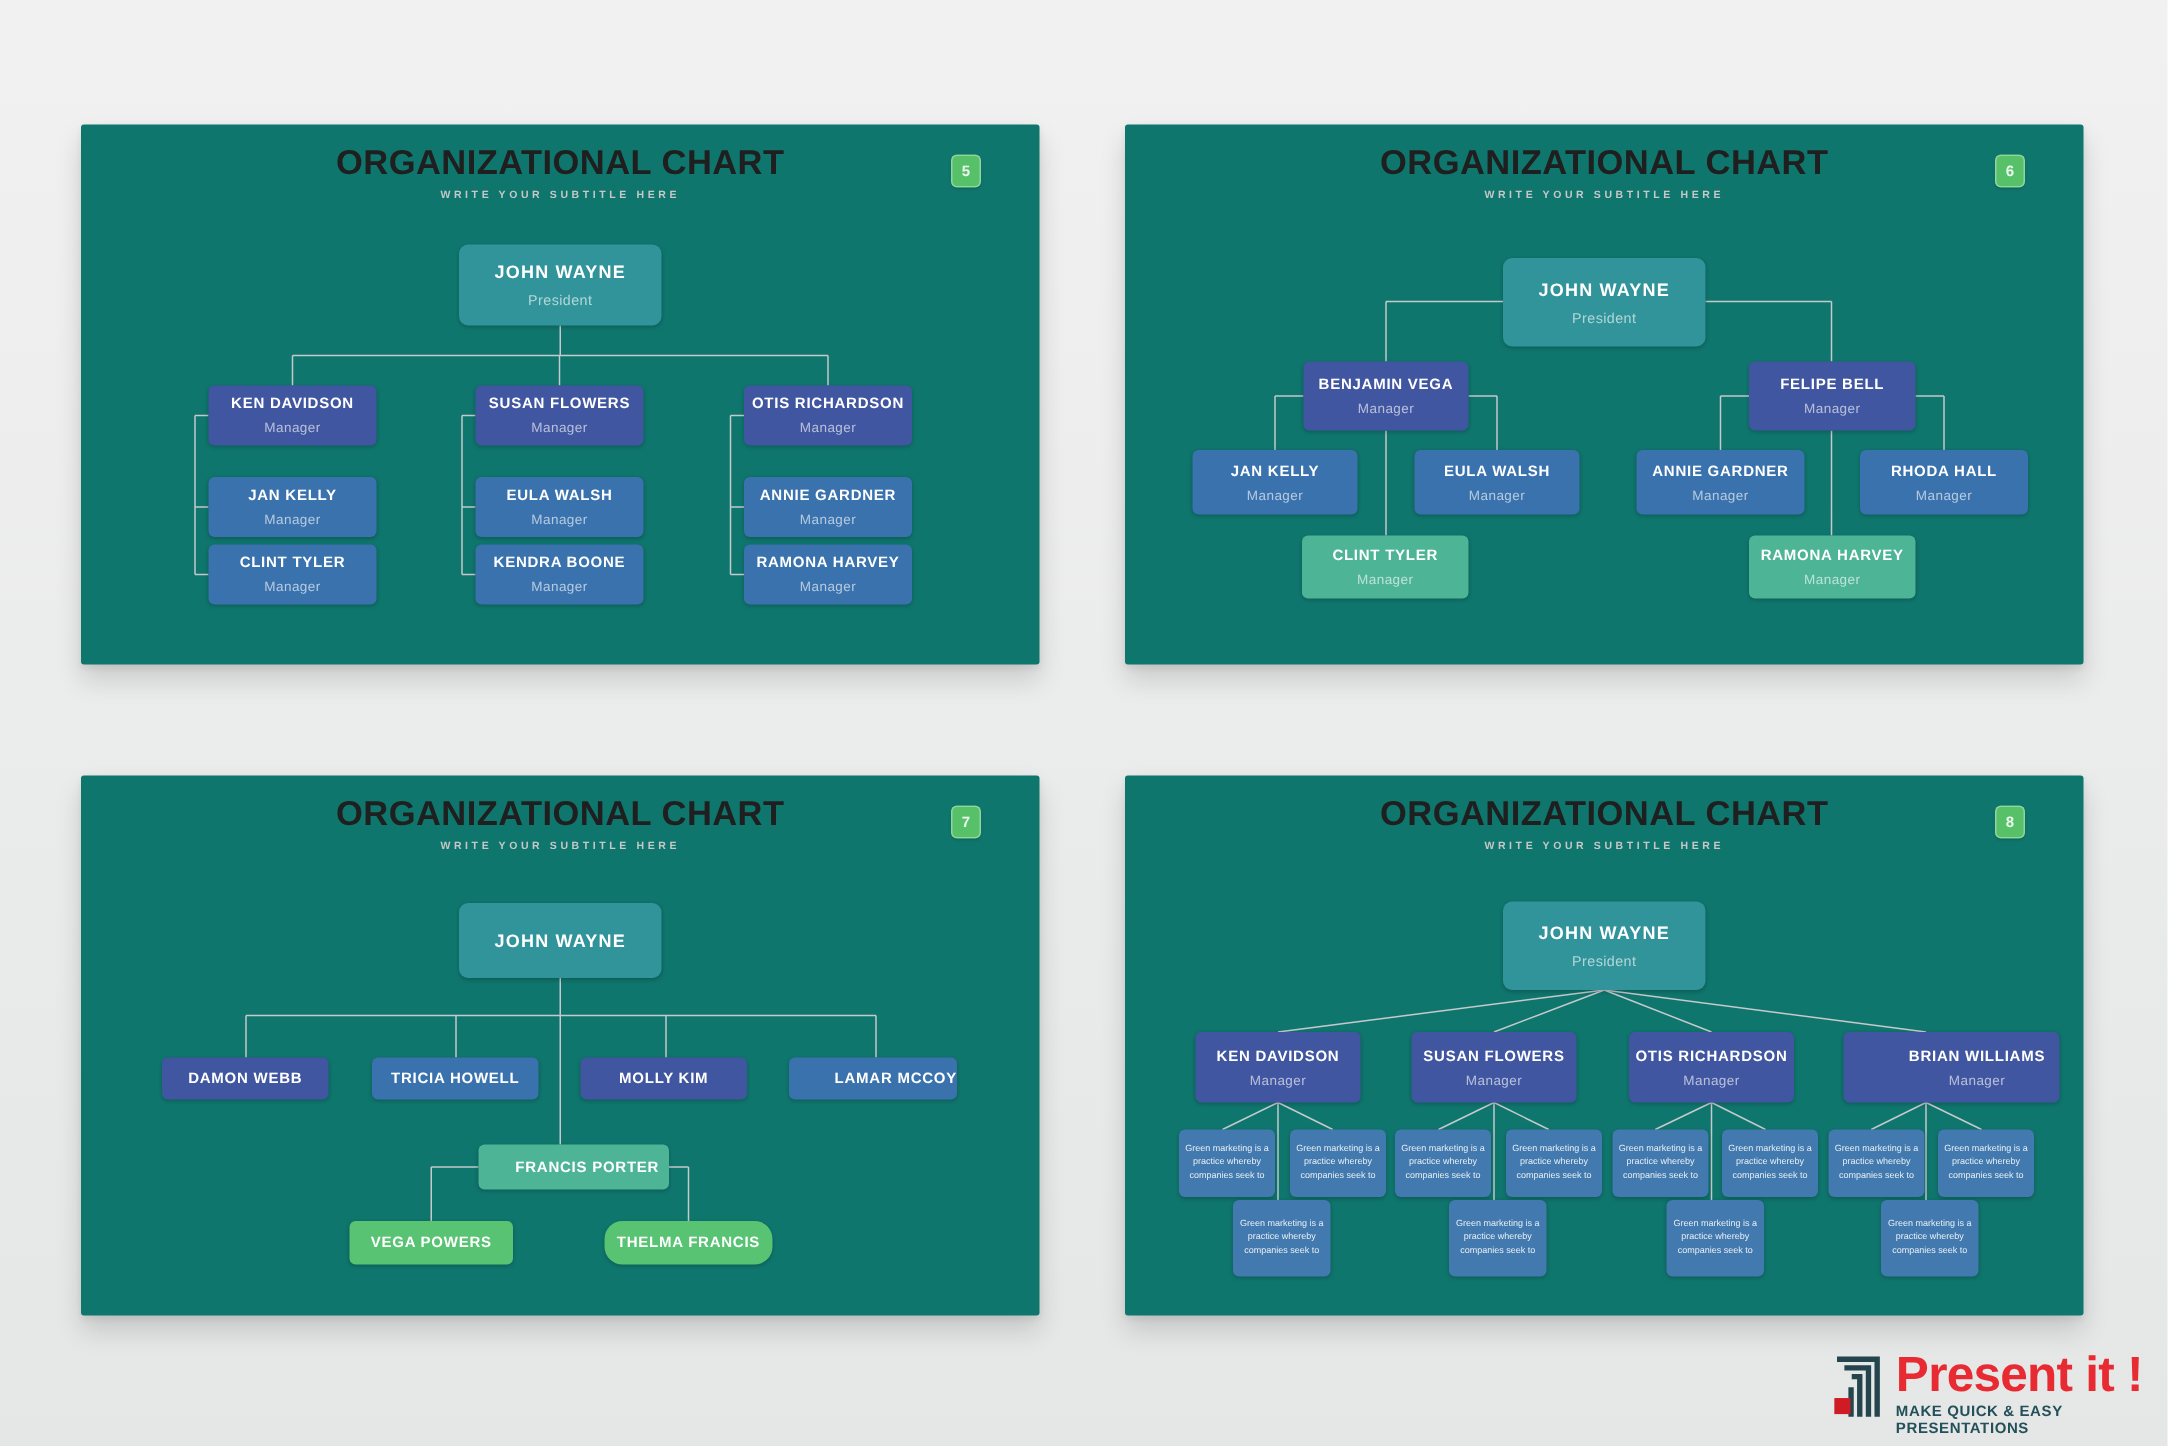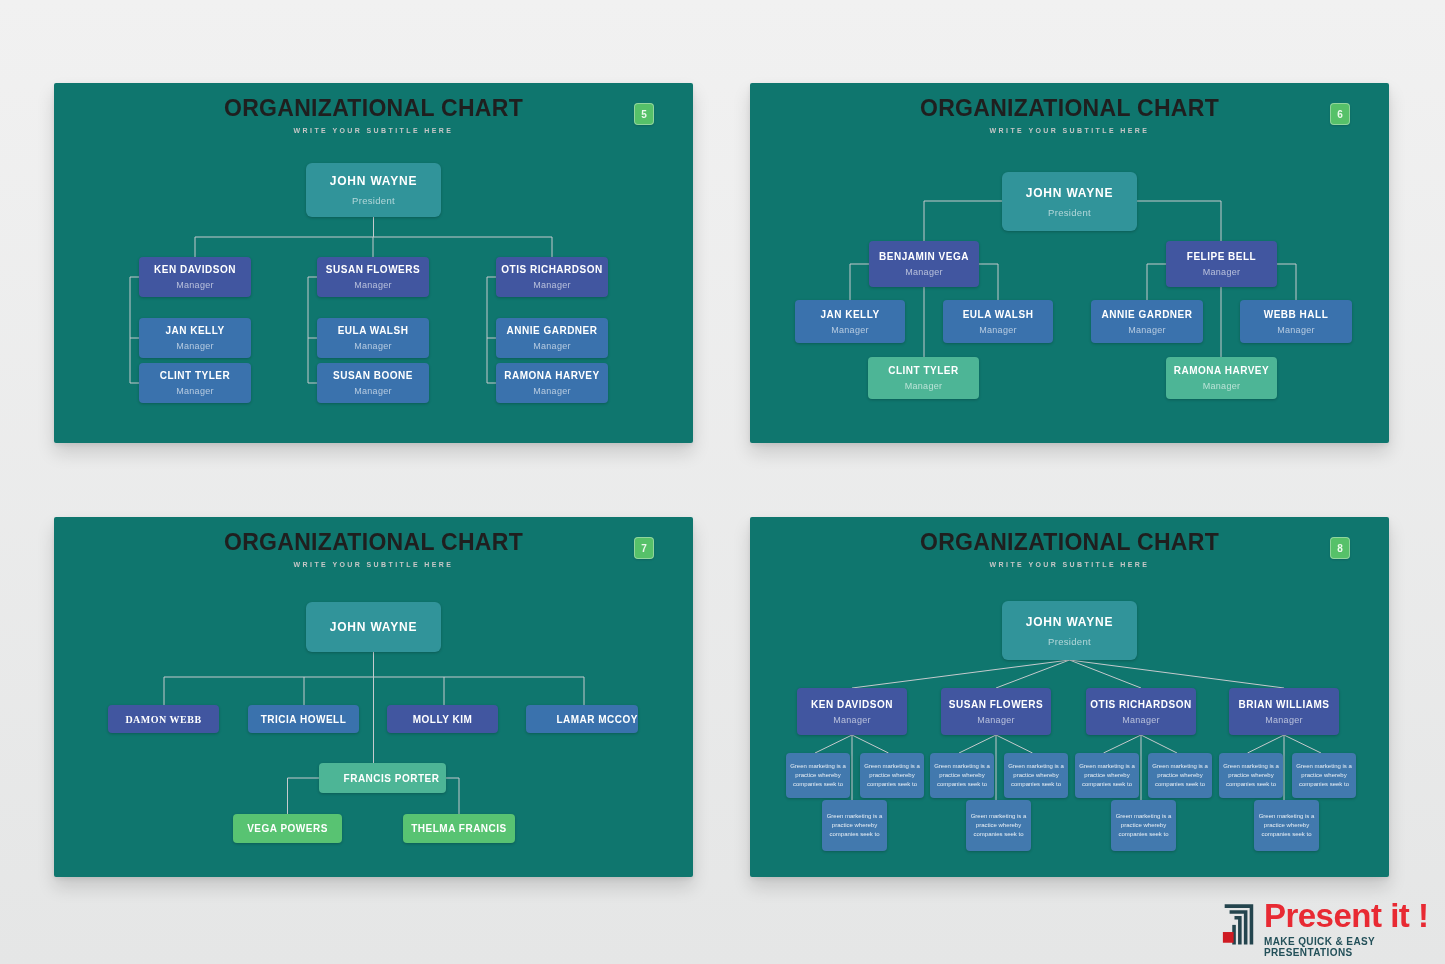--- a/index.html
+++ b/index.html
@@ -95,21 +95,21 @@
       </div>
       <div class="node v-manager" style="left: 85px; top: 280px; width: 112px; height: 40px; background: rgb(58, 114, 173);">
         <div class="node-label">CLINT TYLER</div>
         <div class="node-role">Manager</div>
       </div>
       <div class="node v-manager" style="left: 263px; top: 235px; width: 112px; height: 40px; background: rgb(58, 114, 173);">
         <div class="node-label">EULA WALSH</div>
         <div class="node-role">Manager</div>
       </div>
       <div class="node v-manager" style="left: 263px; top: 280px; width: 112px; height: 40px; background: rgb(58, 114, 173);">
-        <div class="node-label">SUSAN BOONE</div>
+        <div class="node-label">KENDRA BOONE</div>
         <div class="node-role">Manager</div>
       </div>
       <div class="node v-manager" style="left: 442px; top: 235px; width: 112px; height: 40px; background: rgb(58, 114, 173);">
         <div class="node-label">ANNIE GARDNER</div>
         <div class="node-role">Manager</div>
       </div>
       <div class="node v-manager" style="left: 442px; top: 280px; width: 112px; height: 40px; background: rgb(58, 114, 173);">
         <div class="node-label">RAMONA HARVEY</div>
         <div class="node-role">Manager</div>
       </div>
@@ -152,21 +152,21 @@
       </div>
       <div class="node v-manager" style="left: 193px; top: 217px; width: 110px; height: 43px; background: rgb(58, 114, 173);">
         <div class="node-label">EULA WALSH</div>
         <div class="node-role">Manager</div>
       </div>
       <div class="node v-manager" style="left: 341px; top: 217px; width: 112px; height: 43px; background: rgb(58, 114, 173);">
         <div class="node-label">ANNIE GARDNER</div>
         <div class="node-role">Manager</div>
       </div>
       <div class="node v-manager" style="left: 490px; top: 217px; width: 112px; height: 43px; background: rgb(58, 114, 173);">
-        <div class="node-label">WEBB HALL</div>
+        <div class="node-label">RHODA HALL</div>
         <div class="node-role">Manager</div>
       </div>
       <div class="node v-manager" style="left: 118px; top: 274px; width: 111px; height: 42px; background: rgb(77, 181, 150);">
         <div class="node-label">CLINT TYLER</div>
         <div class="node-role">Manager</div>
       </div>
       <div class="node v-manager" style="left: 416px; top: 274px; width: 111px; height: 42px; background: rgb(77, 181, 150);">
         <div class="node-label">RAMONA HARVEY</div>
         <div class="node-role">Manager</div>
       </div>
@@ -183,39 +183,39 @@
         <line x1="390" y1="160" x2="390" y2="188" stroke="#c5cacd" stroke-width="1"></line>
         <line x1="530" y1="160" x2="530" y2="188" stroke="#c5cacd" stroke-width="1"></line>
         <line x1="265" y1="261" x2="233.5" y2="261" stroke="#c5cacd" stroke-width="1"></line>
         <line x1="233.5" y1="261" x2="233.5" y2="297" stroke="#c5cacd" stroke-width="1"></line>
         <line x1="374" y1="261" x2="405" y2="261" stroke="#c5cacd" stroke-width="1"></line>
         <line x1="405" y1="261" x2="405" y2="297" stroke="#c5cacd" stroke-width="1"></line>
       </svg>
       <div class="node v-president" style="left: 252px; top: 85px; width: 135px; height: 50px; background: rgb(49, 148, 154);">
         <div class="node-label">JOHN WAYNE</div>
       </div>
-      <div class="node v-single" style="left: 54px; top: 188px; width: 111px; height: 28px; background: rgb(65, 86, 160); font-family: Liberation Serif, serif;">
+      <div class="node v-single" style="left: 54px; top: 188px; width: 111px; height: 28px; background: rgb(65, 86, 160);">
         <div class="node-label">DAMON WEBB</div>
       </div>
       <div class="node v-single" style="left: 194px; top: 188px; width: 111px; height: 28px; background: rgb(58, 114, 173);">
         <div class="node-label">TRICIA HOWELL</div>
       </div>
       <div class="node v-single" style="left: 333px; top: 188px; width: 111px; height: 28px; background: rgb(65, 86, 160);">
         <div class="node-label">MOLLY KIM</div>
       </div>
       <div class="node v-single" style="left: 472px; top: 188px; width: 112px; height: 28px; background: rgb(58, 114, 173); align-items: flex-end;">
         <div class="node-label">LAMAR MCCOY</div>
       </div>
       <div class="node v-single" style="left: 265px; top: 246px; width: 109px; height: 30px; background: rgb(77, 181, 150); padding-left: 18px;">
         <div class="node-label">FRANCIS PORTER</div>
       </div>
       <div class="node v-single" style="left: 179px; top: 297px; width: 109px; height: 29px; background: rgb(88, 195, 114);">
         <div class="node-label">VEGA POWERS</div>
       </div>
-      <div class="node v-single" style="left: 349px; top: 297px; width: 112px; height: 29px; background: rgb(88, 195, 114);">
+      <div class="node v-single" style="left: 349px; top: 297px; width: 112px; height: 29px; background: rgb(88, 195, 114); border-radius: 12px;">
         <div class="node-label">THELMA FRANCIS</div>
       </div>
     </section>
     <section class="slide" style="left: 750px; top: 517px; width: 639px; height: 360px;">
       <h2 class="slide-title" style="color: rgb(31, 31, 31);">ORGANIZATIONAL CHART</h2>
       <div class="slide-subtitle" style="color: rgb(199, 199, 199);">WRITE YOUR SUBTITLE HERE</div>
       <div class="slide-badge" style="background: rgb(86, 193, 105); color: rgb(234, 249, 236);">8</div>
       <svg class="connectors" width="639" height="360">
         <line x1="319.5" y1="143" x2="102" y2="171" stroke="#c5cacd" stroke-width="1"></line>
         <line x1="319.5" y1="143" x2="246" y2="171" stroke="#c5cacd" stroke-width="1"></line>
@@ -243,21 +243,21 @@
         <div class="node-role">Manager</div>
       </div>
       <div class="node v-manager" style="left: 191px; top: 171px; width: 110px; height: 47px; background: rgb(65, 86, 160);">
         <div class="node-label">SUSAN FLOWERS</div>
         <div class="node-role">Manager</div>
       </div>
       <div class="node v-manager" style="left: 336px; top: 171px; width: 110px; height: 47px; background: rgb(65, 86, 160);">
         <div class="node-label">OTIS RICHARDSON</div>
         <div class="node-role">Manager</div>
       </div>
-      <div class="node v-manager" style="left: 479px; top: 171px; width: 110px; height: 47px; background: rgb(65, 86, 160);">
+      <div class="node v-manager" style="left: 479px; top: 171px; width: 110px; height: 47px; background: rgb(65, 86, 160); padding-left: 34px;">
         <div class="node-label">BRIAN WILLIAMS</div>
         <div class="node-role">Manager</div>
       </div>
       <div class="node v-small" style="left: 36px; top: 236px; width: 58px; height: 39px; background: rgb(66, 121, 174);">
         <div class="node-text">Green marketing is a practice whereby companies seek to</div>
       </div>
       <div class="node v-small" style="left: 110px; top: 236px; width: 58px; height: 39px; background: rgb(66, 121, 174);">
         <div class="node-text">Green marketing is a practice whereby companies seek to</div>
       </div>
       <div class="node v-small" style="left: 180px; top: 236px; width: 58px; height: 39px; background: rgb(66, 121, 174);">

